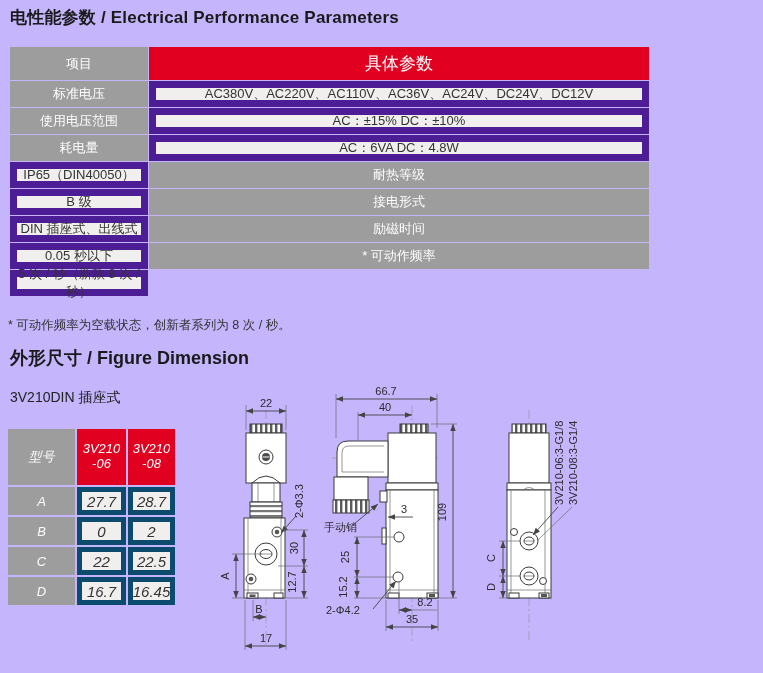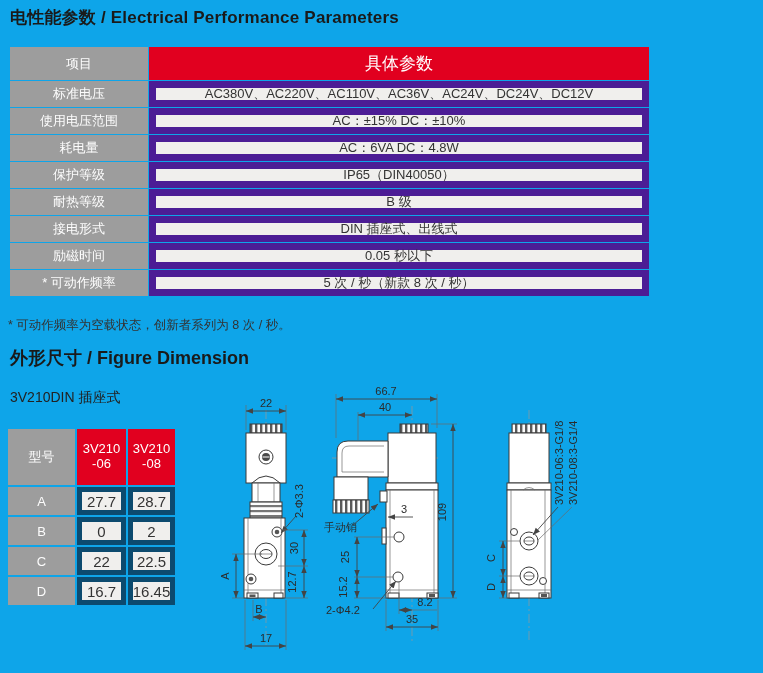--- a/index.html
+++ b/index.html
@@ -1,33 +1,33 @@
 <!DOCTYPE html>
 <html><head>
 <meta charset="utf-8">
 <style>
   html,body{margin:0;padding:0;background:#fff;}
-  .page{position:relative;width:763px;height:673px;background:#0ea5e9;overflow:hidden;
+  .page{position:relative;width:763px;height:673px;background:#c4b5fd;overflow:hidden;
         font-family:"Liberation Sans","DejaVu Sans",sans-serif;color:#1a1a1a;}
   .h1{position:absolute;left:10px;top:6px;font-size:17px;font-weight:bold;letter-spacing:0.2px;}
   .h2{position:absolute;left:10px;top:346px;font-size:18px;font-weight:bold;}
   .footnote{position:absolute;left:8px;top:317px;font-size:12.5px;color:#333;}
   .caption{position:absolute;left:10px;top:389px;font-size:14px;color:#222;}
 
   
   .etable{position:absolute;left:10px;top:47px;display:grid;
           grid-template-columns:138px 500px;grid-template-rows:33px repeat(8,26px);gap:1px;}
   .cell{display:flex;align-items:center;justify-content:center;box-sizing:border-box;text-align:center;}
   .glabel{background:#9d9d9d;color:#fdfdfd;font-size:13px;}
   .rhead{background:#e1001f;color:#fff;font-size:17px;}
   .lval{background:#f0efed;border:7px solid #4c1d95;color:#333;font-size:13px;}
 
   
   .dtable{position:absolute;left:8px;top:429px;display:grid;
-          grid-template-columns:67px 49px 47px;grid-template-rows:56px repeat(4,28px);gap:2px;}
+          grid-template-columns:67px 49px 47px;grid-template-rows:56px repeat(4,28px);gap:2px;font-style:italic;}
   .dhead{flex-direction:column;line-height:1.15;font-size:13px;}
   .dval{background:#f0efed;border:5px solid #0c4a6e;color:#333;font-size:15px;}
 
   
   .drawings{position:absolute;left:195px;top:383px;width:568px;height:290px;}
   .ol{fill:#fff;stroke:#3a3a3a;stroke-width:1;}
   .rib{fill:url(#vr);stroke:#3a3a3a;stroke-width:1;}
   .ribh{fill:url(#hr);stroke:#3a3a3a;stroke-width:1;}
   .ln{fill:none;stroke:#3a3a3a;stroke-width:1;}
   .thin{fill:none;stroke:#6a6a6a;stroke-width:0.7;}
@@ -45,21 +45,20 @@
   <div class="etable">
     <div class="cell glabel">项目</div>
     <div class="cell rhead">具体参数</div>
 
     <div class="cell glabel">标准电压</div>
     <div class="cell lval">AC380V、AC220V、AC110V、AC36V、AC24V、DC24V、DC12V</div>
     <div class="cell glabel">使用电压范围</div>
     <div class="cell lval">AC：±15%  DC：±10%</div>
     <div class="cell glabel">耗电量</div>
     <div class="cell lval">AC：6VA  DC：4.8W</div>
-    <div class="cell glabel">保护等级</div>
     <div class="cell lval">IP65（DIN40050）</div>
     <div class="cell glabel">耐热等级</div>
     <div class="cell lval">B 级</div>
     <div class="cell glabel">接电形式</div>
     <div class="cell lval">DIN 插座式、出线式</div>
     <div class="cell glabel">励磁时间</div>
     <div class="cell lval">0.05 秒以下</div>
     <div class="cell glabel">* 可动作频率</div>
     <div class="cell lval">5 次 / 秒（新款 8 次 / 秒）</div>
   </div>

